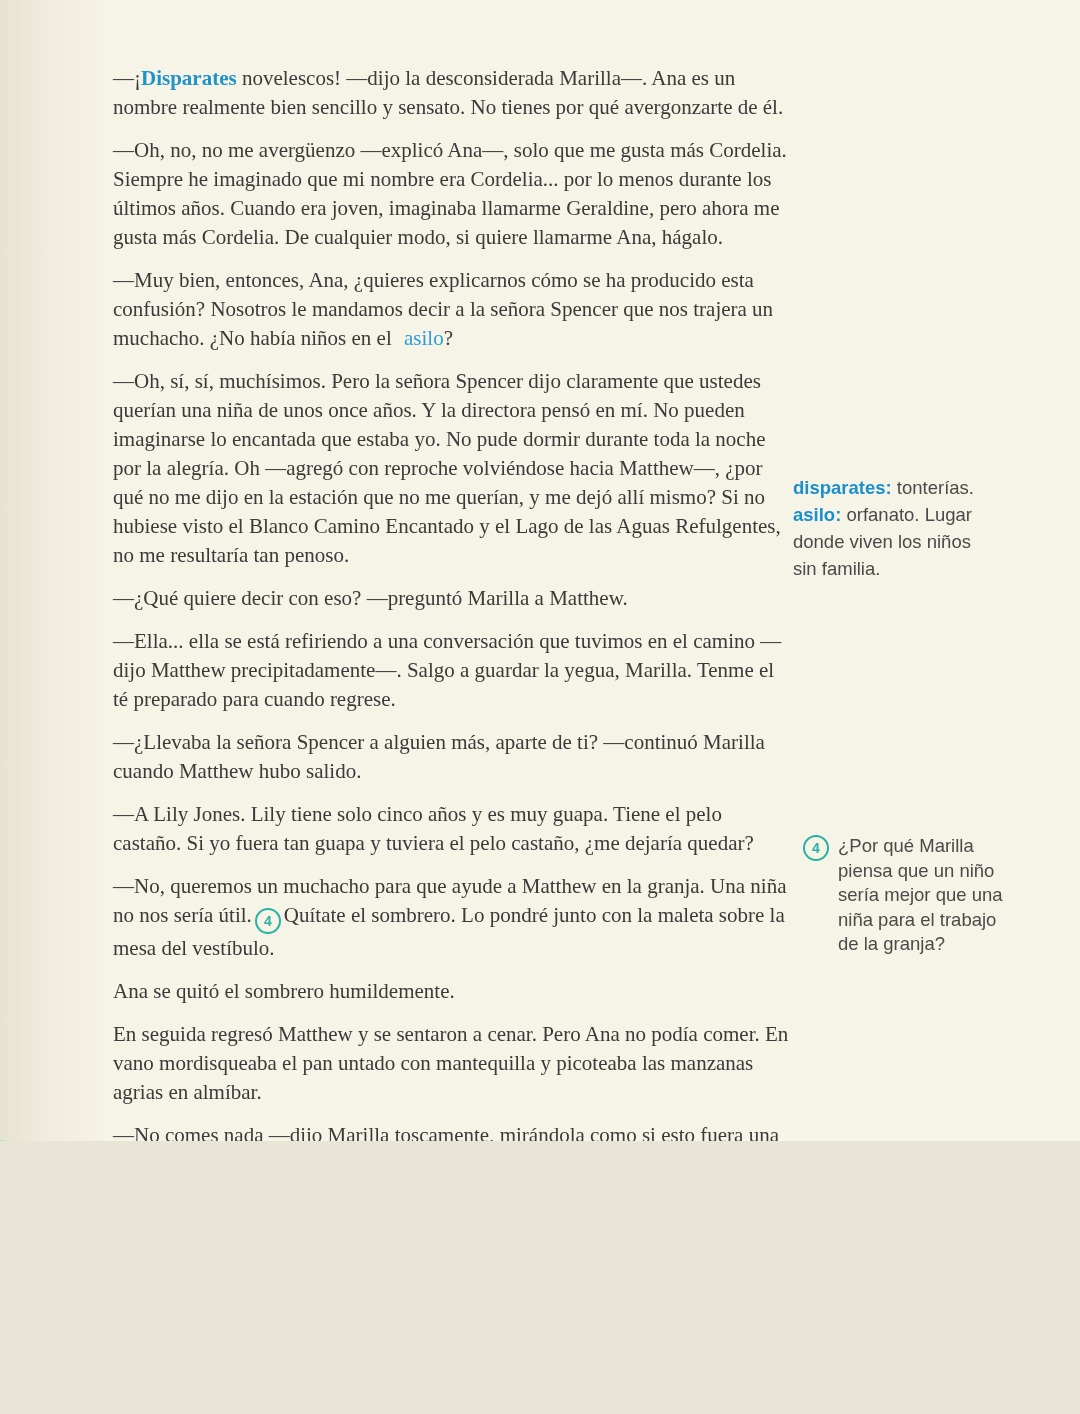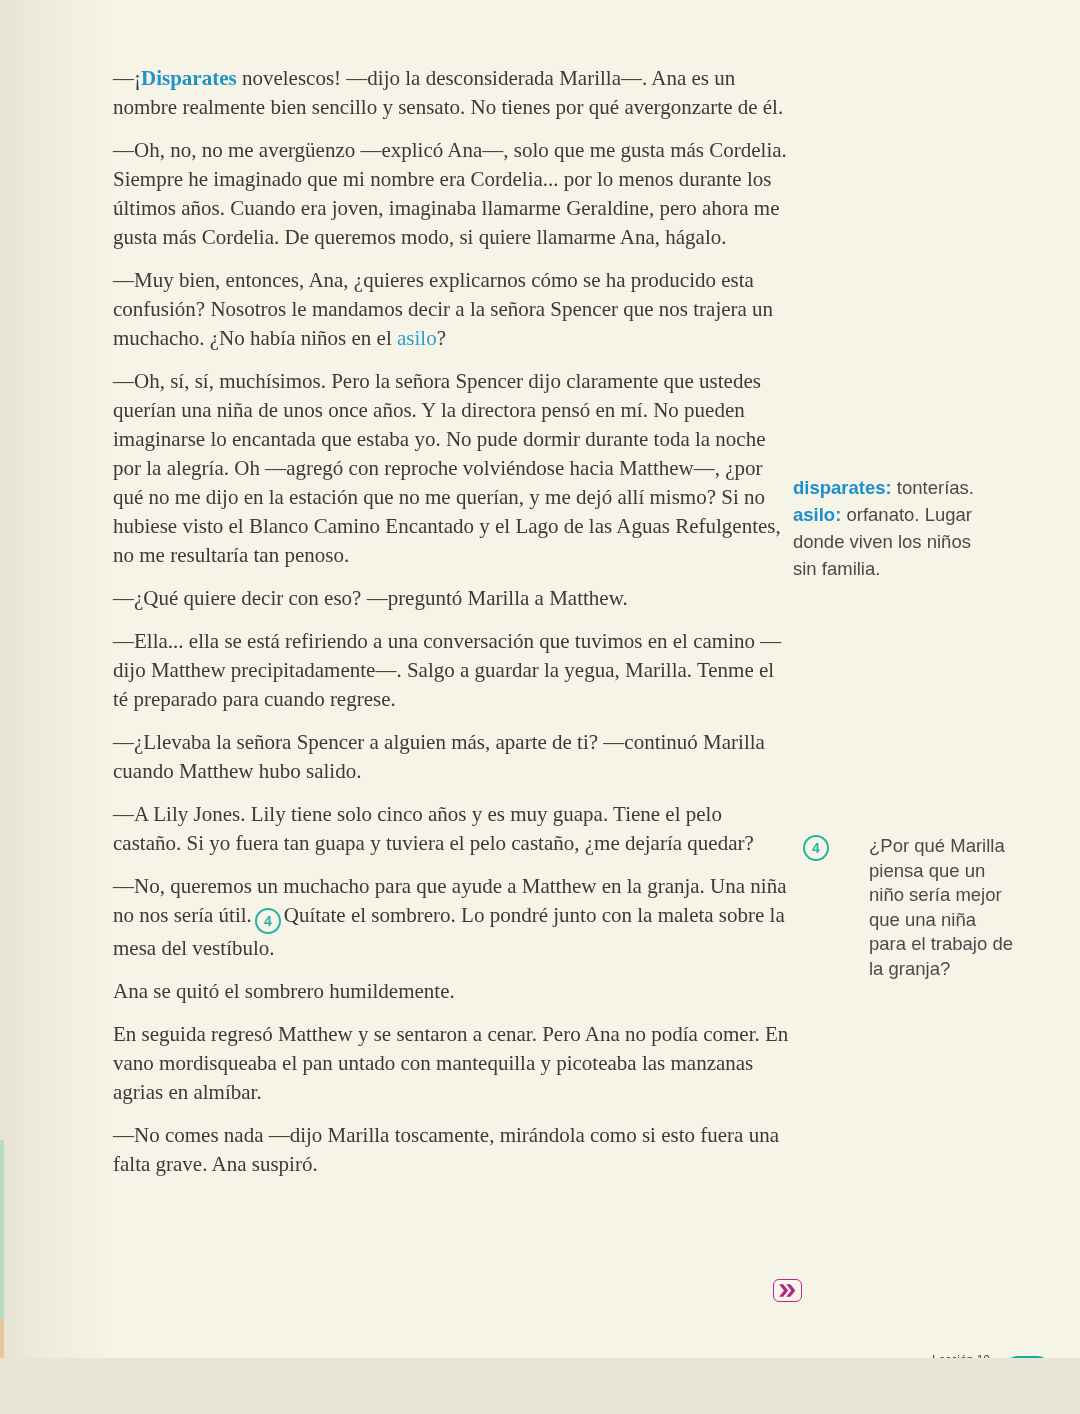--- a/index.html
+++ b/index.html
@@ -3,21 +3,21 @@
 <meta charset="utf-8">
 <style>
   html, body {
     margin: 0;
     padding: 0;
     background: #e9e5d6;
   }
   .page {
     position: relative;
     width: 1080px;
-    height: 1358px;
+    height: 1141px;
     background: #f6f3e7;
     overflow: hidden;
     font-family: "Liberation Serif", serif;
   }
   .edge-gradient {
     position: absolute;
     left: 0; top: 0;
     width: 110px; height: 100%;
     background: linear-gradient(to right, #e7e3d2 0%, #efecdd 40%, #f6f3e7 100%);
     pointer-events: none;
@@ -30,21 +30,21 @@
   .reading {
     position: absolute;
     left: 113px; top: 64px;
     width: 678px;
     font-size: 21px;
     line-height: 29px;
     color: #3a3a3a;
   }
   .reading p { margin: 0 0 14px 0; }
   .term-bold { color: #2093c9; font-weight: bold; }
-  .term { color: #2e9ed6; }
+  .term { color: #2e9ed6; margin-left: 7px; }
   .callout-num {
     display: inline-flex;
     align-items: center;
     justify-content: center;
     width: 22px; height: 22px;
     border: 2px solid #28b2a4;
     border-radius: 50%;
     color: #28b2a4;
     font-family: "Liberation Sans", sans-serif;
     font-weight: bold;
@@ -85,21 +85,21 @@
     border: 2px solid #28b2a4;
     border-radius: 50%;
     display: flex;
     align-items: center;
     justify-content: center;
     color: #28b2a4;
     font-weight: bold;
     font-size: 14px;
     margin-top: 1px;
   }
-  .q-text { flex: 1; margin-left: 31px; }
+  .q-text { flex: 1; }
 
   
   .ff-btn {
     position: absolute;
     left: 773px; top: 1279px;
     width: 29px; height: 23px;
     border: 1.6px solid #b02a84;
     border-radius: 6px;
     display: flex;
     align-items: center;
@@ -138,21 +138,21 @@
 <body>
 
 <div class="page">
 
   <div class="edge-gradient"></div>
   <div class="stripe mint"></div>
   <div class="stripe tan"></div>
 
   <main class="reading" id="article">
       <p><span>—¡</span><span class="term-bold">Disparates</span><span> novelescos! —dijo la desconsiderada Marilla—. Ana es un nombre realmente bien sencillo y sensato. No tienes por qué avergonzarte de él.</span></p>
-      <p><span>—Oh, no, no me avergüenzo —explicó Ana—, solo que me gusta más Cordelia. Siempre he imaginado que mi nombre era Cordelia... por lo menos durante los últimos años. Cuando era joven, imaginaba llamarme Geraldine, pero ahora me gusta más Cordelia. De queremos modo, si quiere llamarme Ana, hágalo.</span></p>
+      <p><span>—Oh, no, no me avergüenzo —explicó Ana—, solo que me gusta más Cordelia. Siempre he imaginado que mi nombre era Cordelia... por lo menos durante los últimos años. Cuando era joven, imaginaba llamarme Geraldine, pero ahora me gusta más Cordelia. De cualquier modo, si quiere llamarme Ana, hágalo.</span></p>
       <p><span>—Muy bien, entonces, Ana, ¿quieres explicarnos cómo se ha producido esta confusión? Nosotros le mandamos decir a la señora Spencer que nos trajera un muchacho. ¿No había niños en el </span><span class="term">asilo</span><span>?</span></p>
       <p><span>—Oh, sí, sí, muchísimos. Pero la señora Spencer dijo claramente que ustedes querían una niña de unos once años. Y la directora pensó en mí. No pueden imaginarse lo encantada que estaba yo. No pude dormir durante toda la noche por la alegría. Oh —agregó con reproche volviéndose hacia Matthew—, ¿por qué no me dijo en la estación que no me querían, y me dejó allí mismo? Si no hubiese visto el Blanco Camino Encantado y el Lago de las Aguas Refulgentes, no me resultaría tan penoso.</span></p>
       <p><span>—¿Qué quiere decir con eso? —preguntó Marilla a Matthew.</span></p>
       <p><span>—Ella... ella se está refiriendo a una conversación que tuvimos en el camino —dijo Matthew precipitadamente—. Salgo a guardar la yegua, Marilla. Tenme el té preparado para cuando regrese.</span></p>
       <p><span>—¿Llevaba la señora Spencer a alguien más, aparte de ti? —continuó Marilla cuando Matthew hubo salido.</span></p>
       <p><span>—A Lily Jones. Lily tiene solo cinco años y es muy guapa. Tiene el pelo castaño. Si yo fuera tan guapa y tuviera el pelo castaño, ¿me dejaría quedar?</span></p>
       <p><span>—No, queremos un muchacho para que ayude a Matthew en la granja. Una niña no nos sería útil.</span><span class="callout-num">4</span><span>Quítate el sombrero. Lo pondré junto con la maleta sobre la mesa del vestíbulo.</span></p>
       <p><span>Ana se quitó el sombrero humildemente.</span></p>
       <p><span>En seguida regresó Matthew y se sentaron a cenar. Pero Ana no podía comer. En vano mordisqueaba el pan untado con mantequilla y picoteaba las manzanas agrias en almíbar.</span></p>
       <p><span>—No comes nada —dijo Marilla toscamente, mirándola como si esto fuera una falta grave. Ana suspiró.</span></p>

